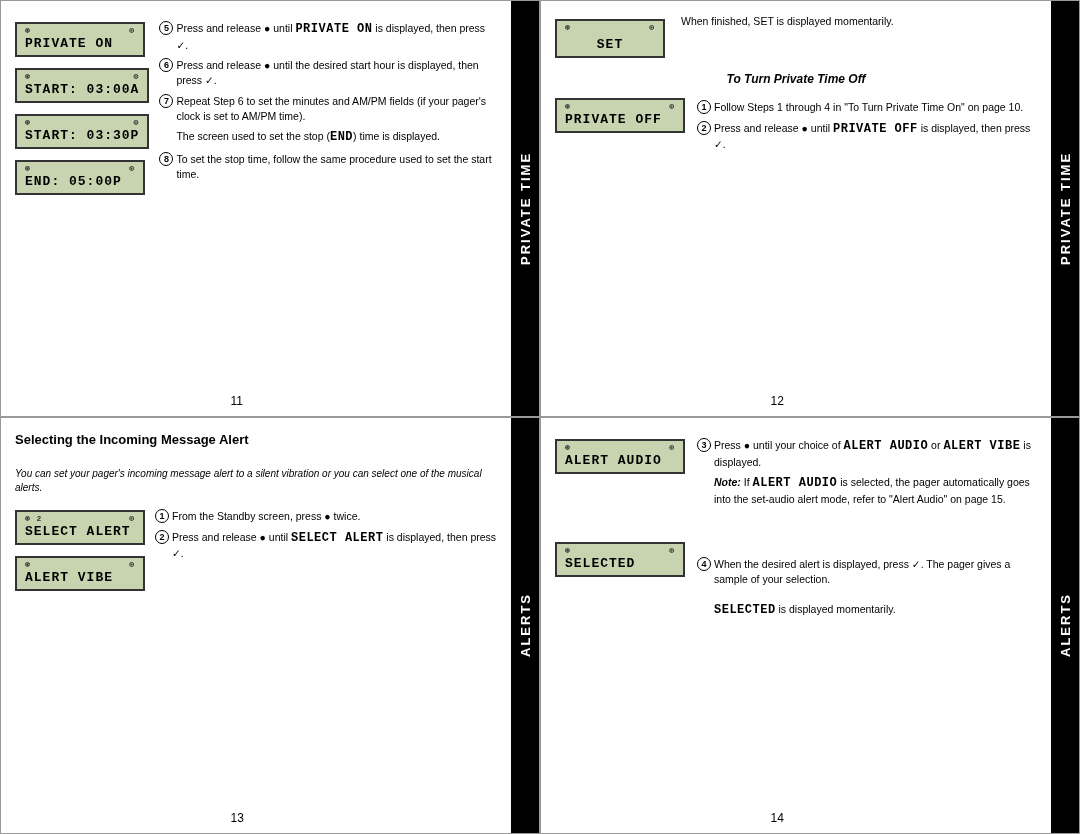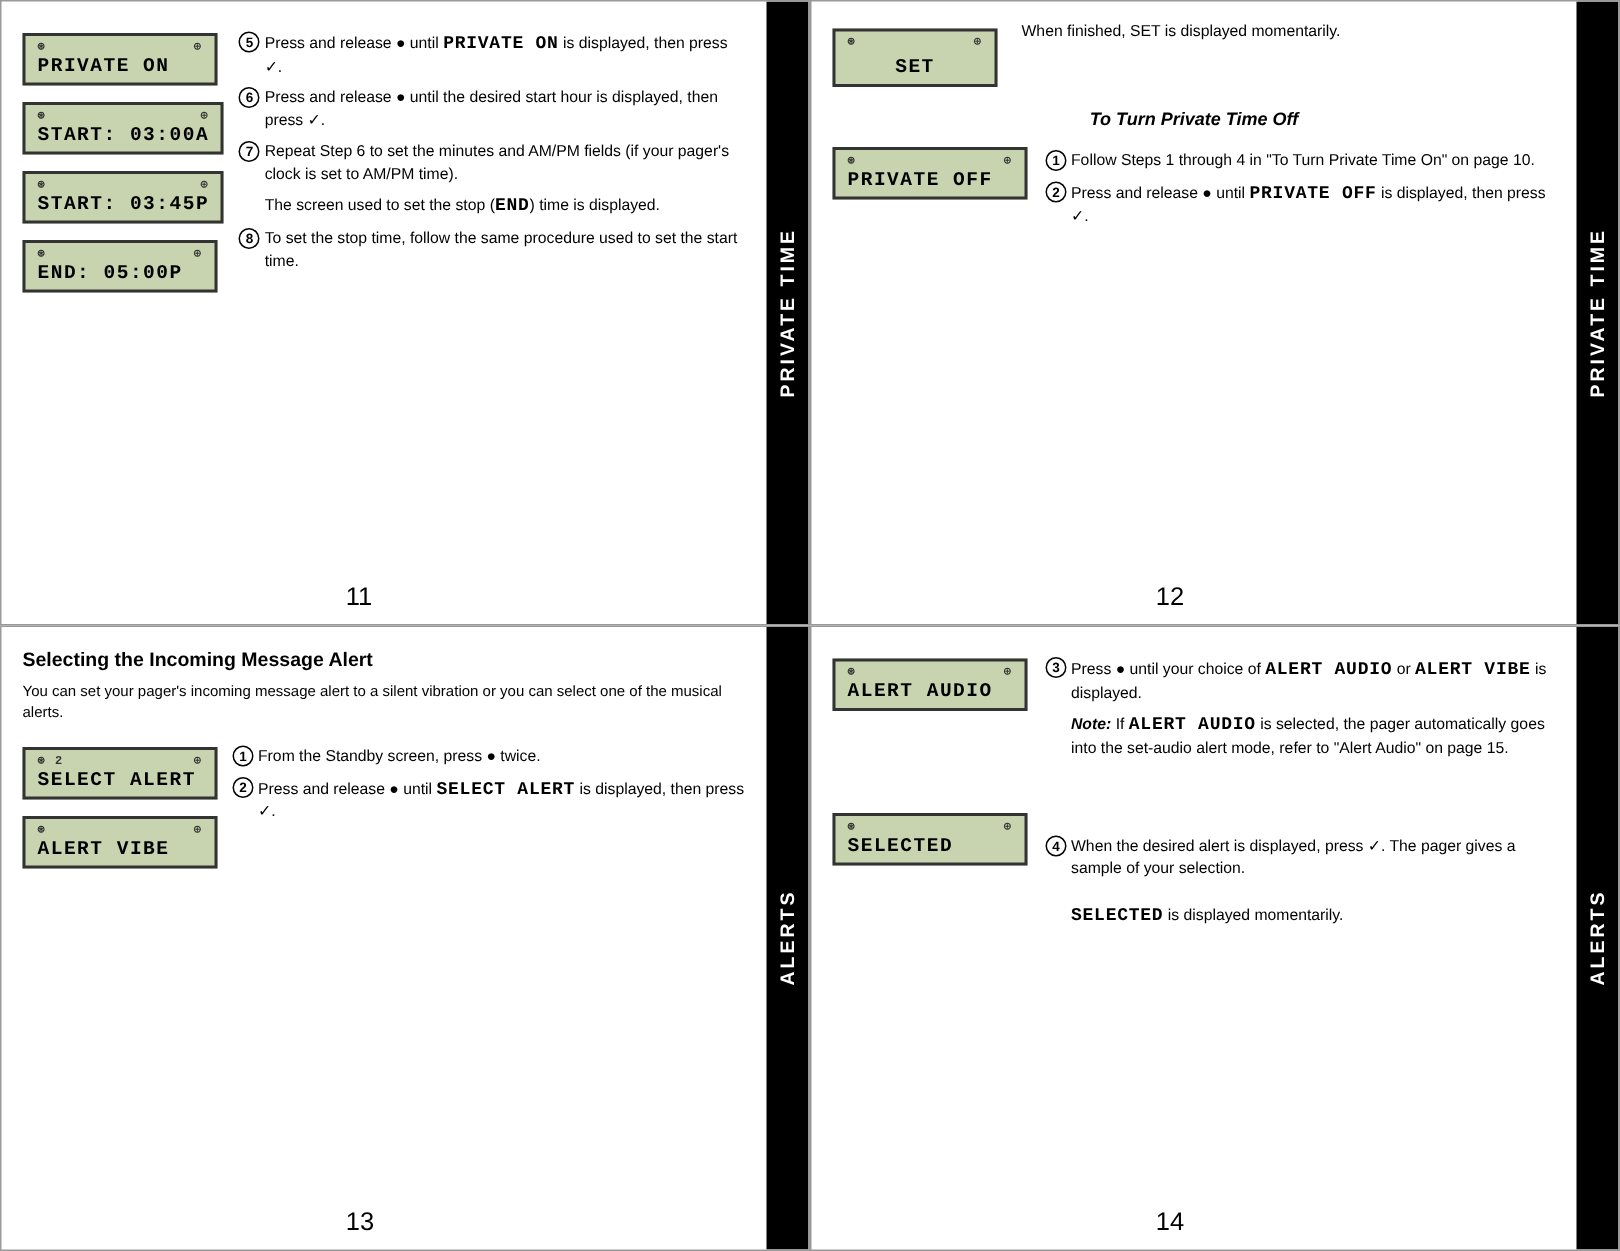--- a/index.html
+++ b/index.html
@@ -79,21 +79,21 @@
       margin-top: 8px;
       font-size: 13px;
       font-weight: bold;
       letter-spacing: 1px;
     }
 
     
     .page-number {
       position: absolute;
       bottom: 8px;
-      font-size: 17px;
+      font-size: 12px;
       font-weight: normal;
     }
 
     
     .step {
       display: flex;
       margin: 6px 0;
       align-items: flex-start;
     }
 
@@ -124,27 +124,28 @@
 
     
     .q3-layout {
       display: flex;
       gap: 10px;
     }
 
     .section-title {
       font-size: 13px;
       font-weight: bold;
-      margin-bottom: 8px;
+      margin-bottom: 20px;
     }
 
     .section-subtitle {
       font-size: 10px;
       margin-bottom: 8px;
       line-height: 1.4;
+      font-style: italic;
     }
 
     .note-bold {
       font-weight: bold;
       font-style: italic;
     }
 
     .italic {
       font-style: italic;
     }
@@ -200,21 +201,21 @@
               <div class="lcd-text">START: 03:00A</div>
             </div>
           </div>
 
           <div class="lcd-wrapper">
             <div class="lcd-screen">
               <div class="lcd-icons">
                 <span>⊛</span>
                 <span>⊕</span>
               </div>
-              <div class="lcd-text">START: 03:45P</div>
+              <div class="lcd-text">START: 03:30P</div>
             </div>
           </div>
 
           <div class="lcd-wrapper">
             <div class="lcd-screen">
               <div class="lcd-icons">
                 <span>⊛</span>
                 <span>⊕</span>
               </div>
               <div class="lcd-text">END:   05:00P</div>

